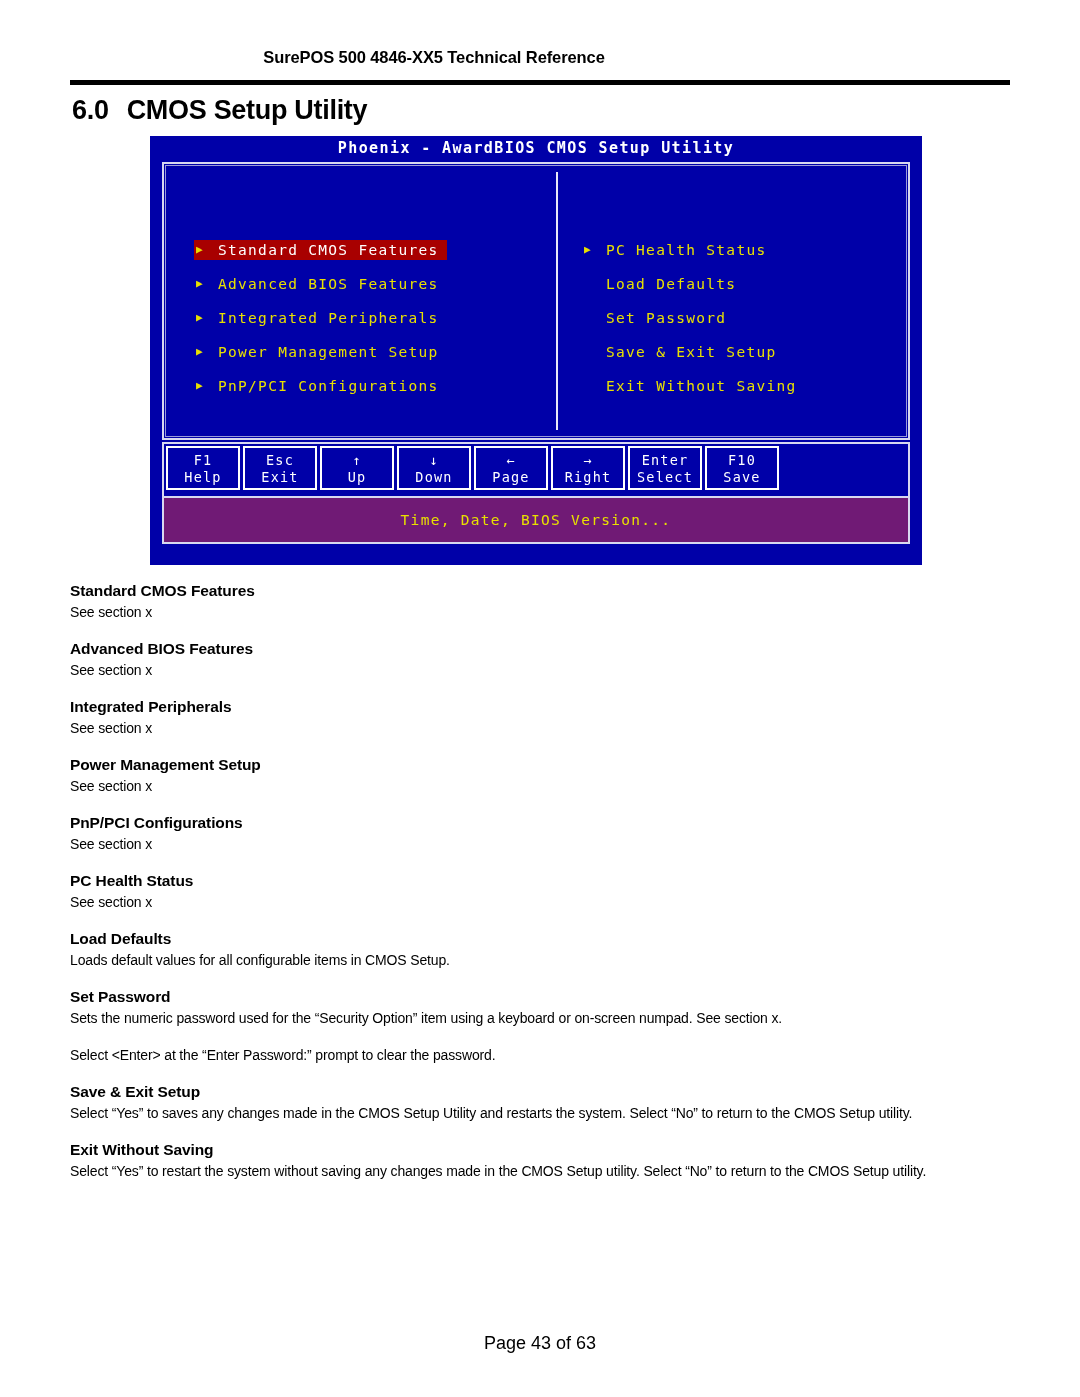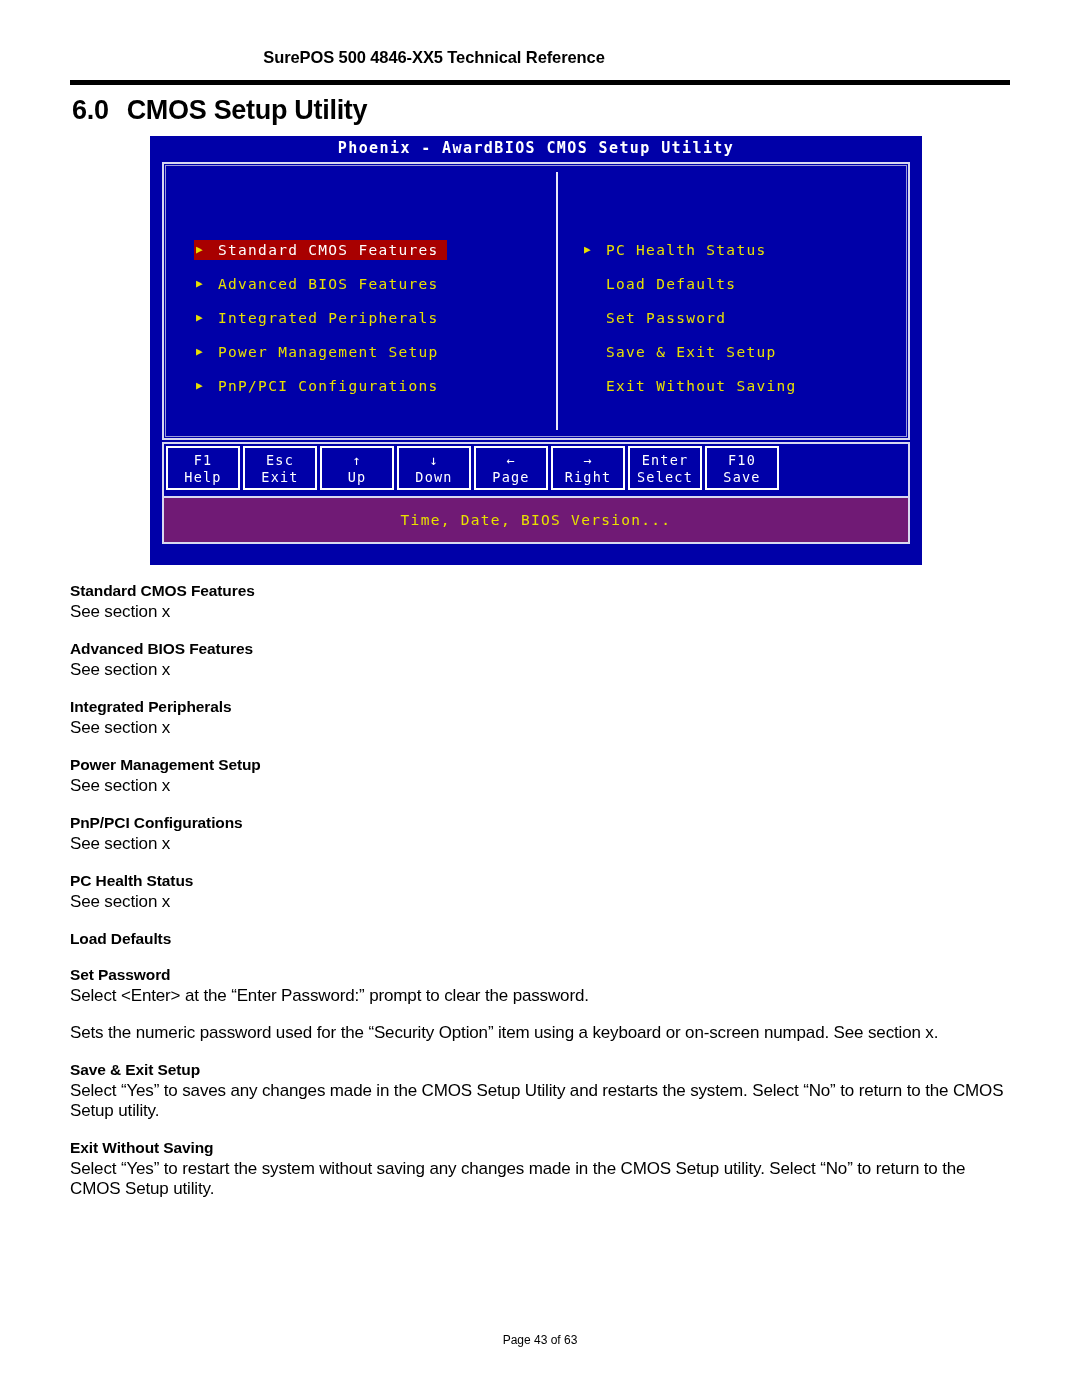--- a/index.html
+++ b/index.html
@@ -220,34 +220,34 @@
   }
   .entry { margin-bottom: 18px; }
   .entry h3 {
     margin: 0 0 2px 0;
     font-size: 15.5px;
     font-weight: bold;
     letter-spacing: -0.1px;
   }
   .entry p {
     margin: 0 0 0 0;
-    font-size: 17px;
+    font-size: 14px;
     line-height: 20px;
     letter-spacing: -0.15px;
   }
   .entry p + p { margin-top: 17px; }
 
   
   .page-footer {
     position: absolute;
     left: 0;
     top: 1333px;
     width: 1080px;
     text-align: center;
-    font-size: 12px;
+    font-size: 18px;
   }
 </style>
 </head>
 <body>
 
 <div class="page">
 
   <div class="doc-header">SurePOS 500 4846-XX5 Technical Reference</div>
   <div class="header-rule"></div>
 
@@ -340,25 +340,26 @@
       <div class="entry">
         <h3>PnP/PCI Configurations</h3>
         <p>See section x</p>
       </div>
       <div class="entry">
         <h3>PC Health Status</h3>
         <p>See section x</p>
       </div>
       <div class="entry">
         <h3>Load Defaults</h3>
+        <p>Loads default values for all configurable items in CMOS Setup.</p>
       </div>
       <div class="entry">
         <h3>Set Password</h3>
+        <p>Sets the numeric password used for the “Security Option” item using a keyboard or on-screen numpad.  See section x.</p>
         <p>Select &lt;Enter&gt; at the “Enter Password:” prompt to clear the password.</p>
-        <p>Sets the numeric password used for the “Security Option” item using a keyboard or on-screen numpad.  See section x.</p>
       </div>
       <div class="entry">
         <h3>Save &amp; Exit Setup</h3>
         <p>Select “Yes” to saves any changes made in the CMOS Setup Utility and restarts the system.  Select “No” to return to the CMOS Setup utility.</p>
       </div>
       <div class="entry">
         <h3>Exit Without Saving</h3>
         <p>Select “Yes” to restart the system without saving any changes made in the CMOS Setup utility.  Select “No” to return to the CMOS Setup utility.</p>
       </div>
     </div>

